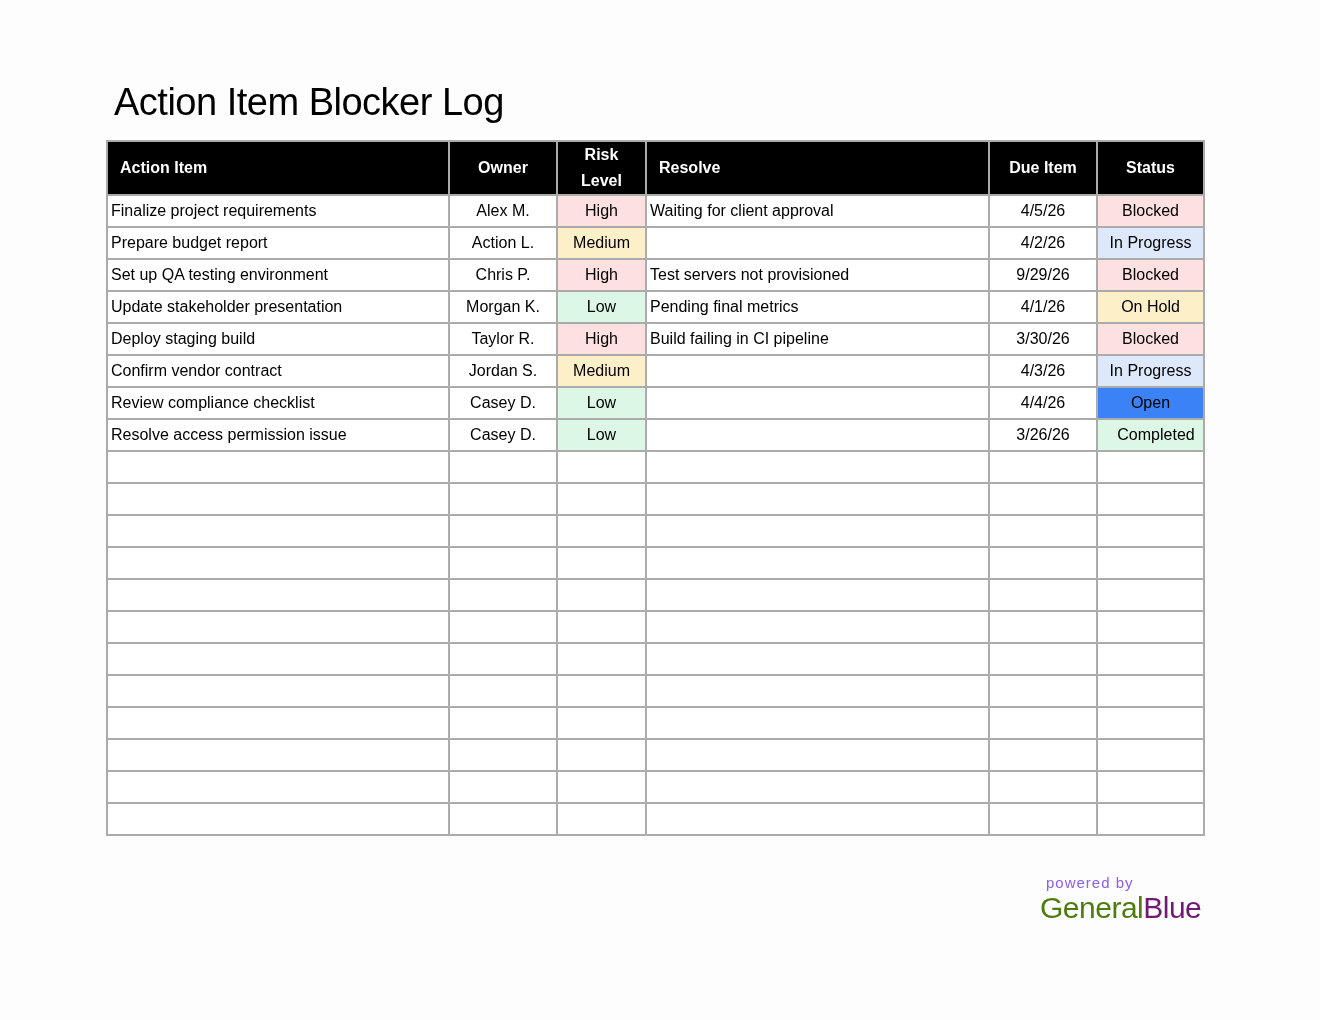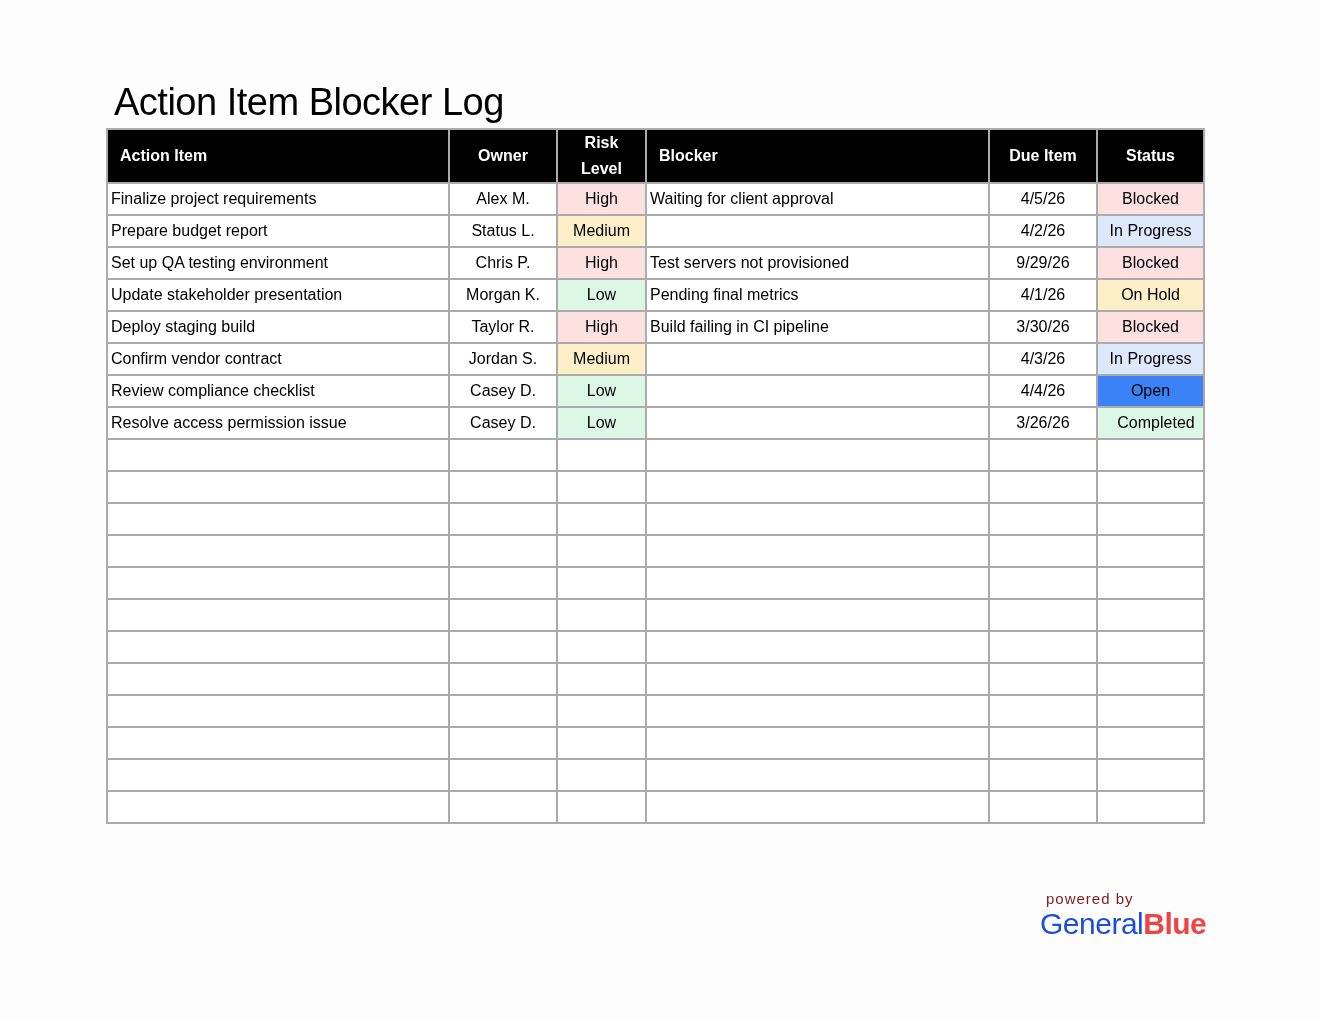--- a/index.html
+++ b/index.html
@@ -15,21 +15,21 @@
     position: absolute;
     left: 114px; top: 74px;
     font-size: 38px;
     font-weight: normal;
     letter-spacing: -0.5px;
     margin: 0;
     line-height: 56px;
   }
   table.log {
     position: absolute;
-    left: 106px; top: 128px;
+    left: 106px; top: 140px;
     border-collapse: collapse;
     table-layout: fixed;
   }
   table.log th, table.log td {
     border: 2px solid #ababab;
     padding: 0 3px;
     font-size: 16px;
     white-space: nowrap;
     overflow: hidden;
   }
@@ -45,69 +45,68 @@
   table.log td { height: 30px; background: #fff; }
   table.log td.center { text-align: center; }
   table.log tr.empty td { height: 30px; }
   .footer {
     position: absolute;
     left: 1040px; top: 874px;
     width: 170px;
   }
   .powered {
     font-size: 15px;
-    color: #7f1d1d;
+    color: #8b5cf6;
     letter-spacing: 1px;
     padding-left: 6px;
-    margin-top: 16px;
   }
   .brand {
     font-size: 30px;
     line-height: 34px;
     letter-spacing: -0.5px;
   }
-  .brand .g { color: #1d4ed8; }
-  .brand .b { color: #ef4444; font-weight: bold; }
+  .brand .g { color: #4d7c0f; }
+  .brand .b { color: #701a75; }
 </style>
 </head>
 <body>
 
 <h1 class="title">Action Item Blocker Log</h1>
 
 <table class="log">
   <colgroup id="cols">
       <col style="width: 342px;">
       <col style="width: 108px;">
       <col style="width: 89px;">
       <col style="width: 343px;">
       <col style="width: 108px;">
       <col style="width: 107px;">
     </colgroup>
   <thead>
     <tr>
       <th class="left">Action Item</th>
       <th>Owner</th>
       <th style="white-space:normal;line-height:26px;"><span style="display:inline-block;width:44px;">Risk Level</span></th>
-      <th class="left">Blocker</th>
+      <th class="left">Resolve</th>
       <th>Due Item</th>
       <th>Status</th>
     </tr>
   </thead>
   <tbody id="tbody">
       <tr>
         <td>Finalize project requirements</td>
         <td class="center">Alex M.</td>
         <td class="center" style="background: rgb(253, 224, 224);">High</td>
         <td>Waiting for client approval</td>
         <td class="center">4/5/26</td>
         <td class="center" style="background: rgb(253, 224, 224);">Blocked</td>
       </tr>
       <tr>
         <td>Prepare budget report</td>
-        <td class="center">Status L.</td>
+        <td class="center">Action L.</td>
         <td class="center" style="background: rgb(253, 240, 200);">Medium</td>
         <td></td>
         <td class="center">4/2/26</td>
         <td class="center" style="background: rgb(221, 233, 251);">In Progress</td>
       </tr>
       <tr>
         <td>Set up QA testing environment</td>
         <td class="center">Chris P.</td>
         <td class="center" style="background: rgb(253, 224, 224);">High</td>
         <td>Test servers not provisioned</td>

